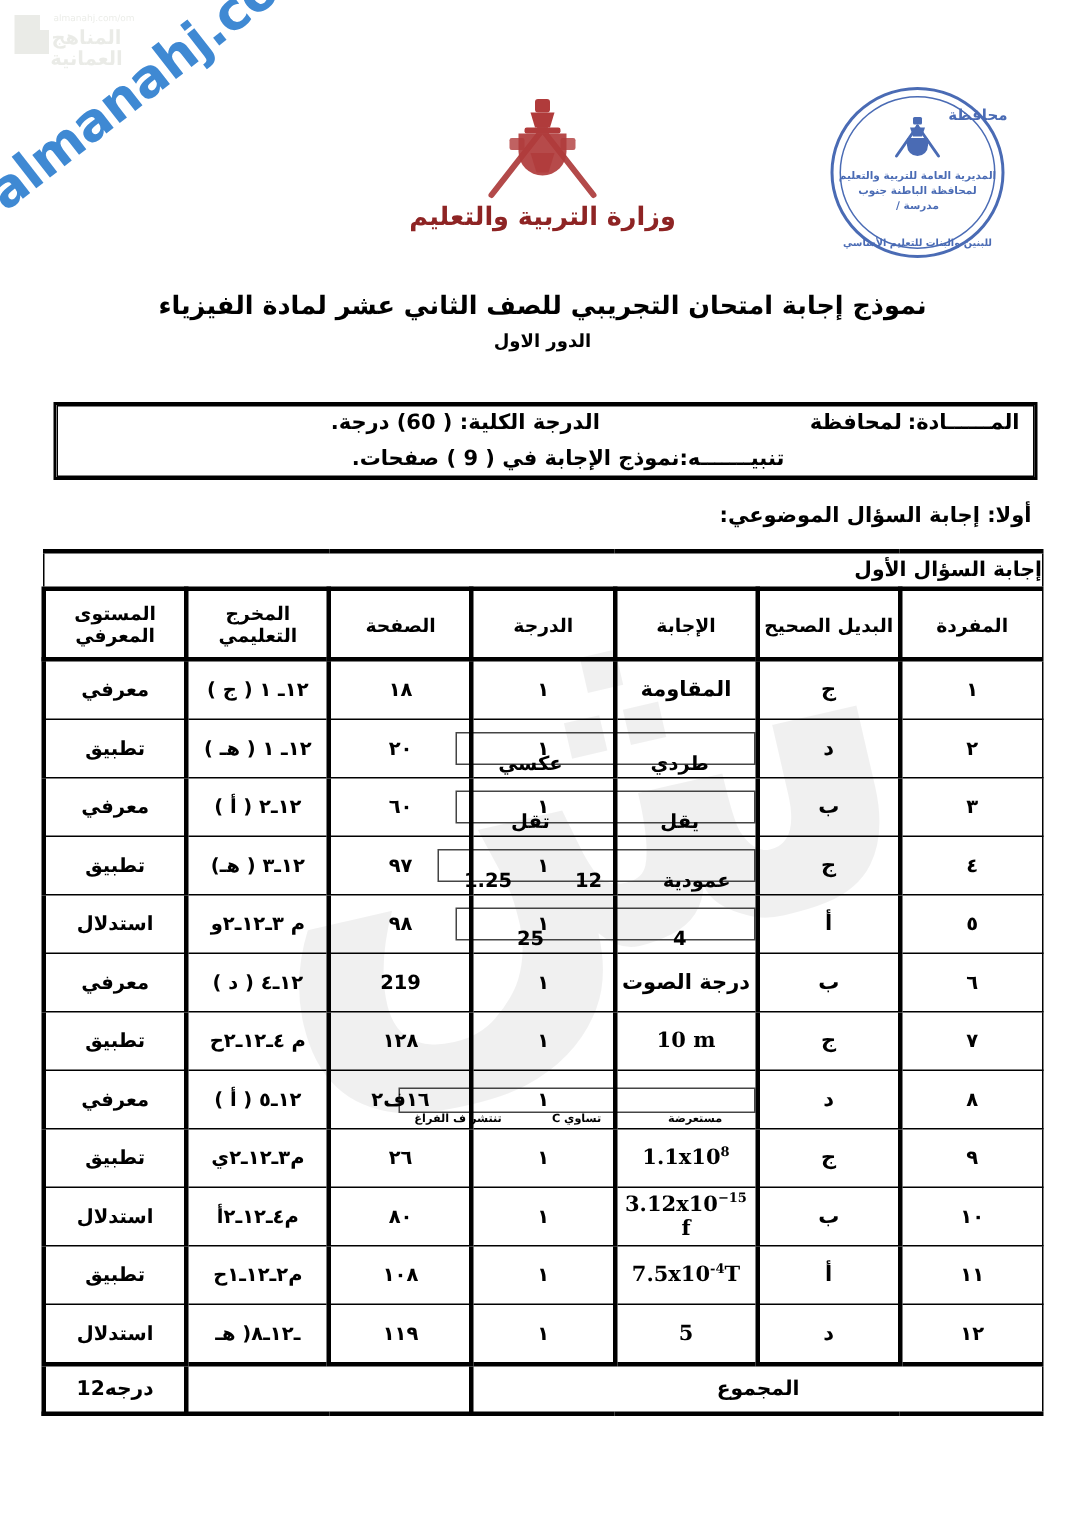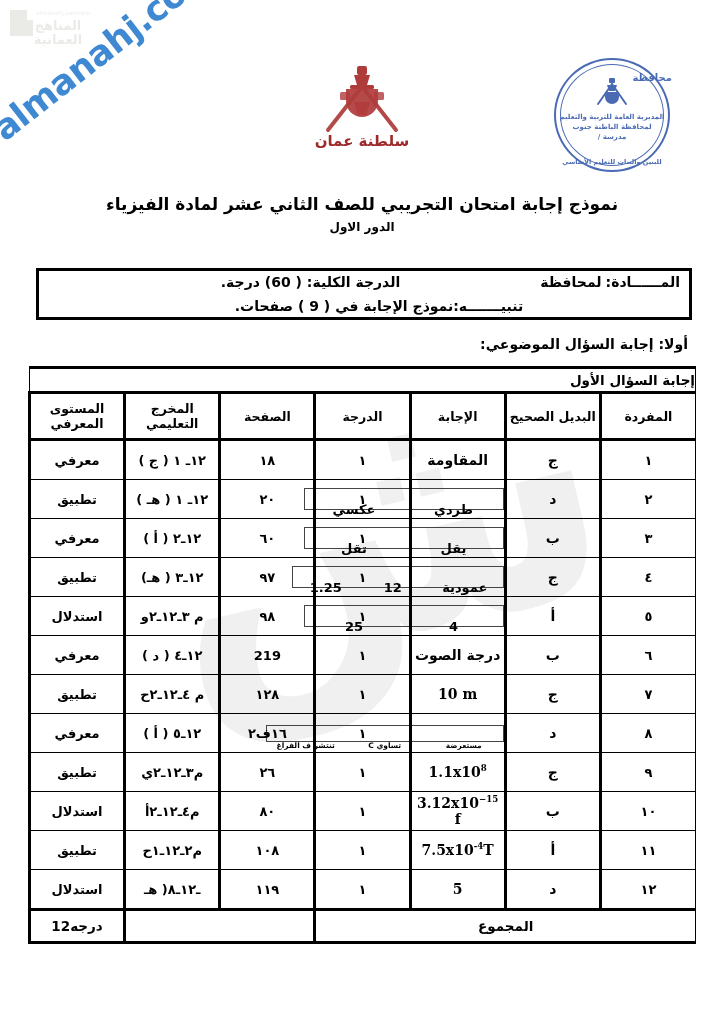--- a/index.html
+++ b/index.html
@@ -314,21 +314,21 @@
     <g fill="#b03b3b">
       <rect x="55" y="8" width="10" height="9" rx="2"></rect>
       <path d="M52 17 h16 l-3 10 h-10 z"></path>
       <rect x="48" y="27" width="24" height="4" rx="1.5"></rect>
       <path d="M44 31 h32 v12 a16 16 0 0 1 -32 0 z" opacity=".92"></path>
       <rect x="38" y="34" width="10" height="8" rx="1.5" opacity=".8"></rect>
       <rect x="72" y="34" width="10" height="8" rx="1.5" opacity=".8"></rect>
       <path d="M52 44 h16 l-4 13 h-8 z" opacity=".85"></path>
     </g>
   </svg>
-  <div class="em-l1">سلطنة عمان</div>
+  <div class="em-l2">وزارة التربية والتعليم</div>
 </div>
 
 <div id="stamp">
   <span class="ring"></span>
   <span class="ring2"></span>
   <div class="st-top">محافظة</div>
   <div class="st-kh">
     <svg width="40" height="30" viewBox="0 0 40 30">
       <g stroke="#2b52a8" stroke-width="2" fill="none" stroke-linecap="round">
         <path d="M6 28 L20 8"></path>

